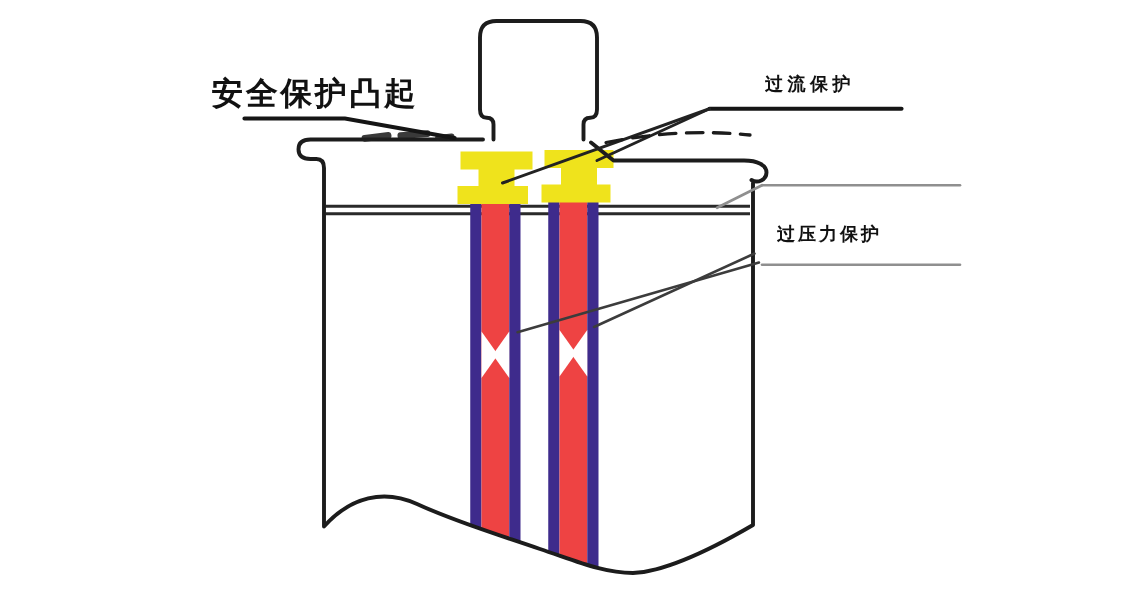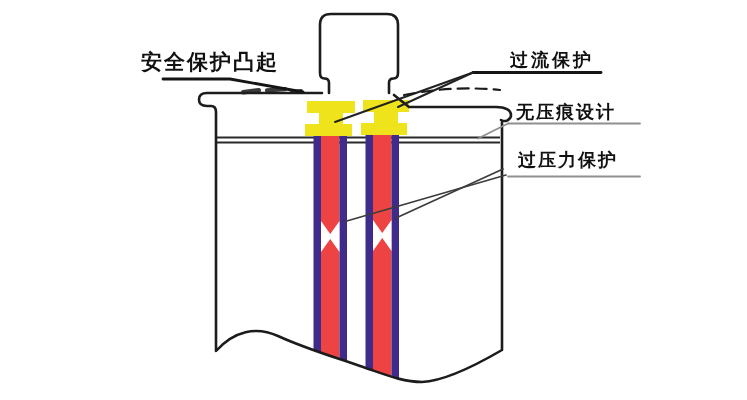--- a/index.html
+++ b/index.html
@@ -2,21 +2,21 @@
 <html><head>
 <meta charset="utf-8">
 <style>
   html,body{margin:0;padding:0;background:#ffffff;}
   body{width:747px;height:400px;position:relative;overflow:hidden;
        font-family:"DejaVu Sans",sans-serif;}
   .stage{position:absolute;left:0;top:0;width:683px;height:400px;}
   svg{position:absolute;left:0;top:0;}
   .label{position:absolute;color:#111;font-weight:bold;white-space:nowrap;}
   .label-lg{font-size:21px;letter-spacing:2px;}
-  .label-md{font-size:18px;letter-spacing:3px;font-family:Liberation Serif, serif;}
+  .label-md{font-size:12px;letter-spacing:3px;font-family:Liberation Serif, serif;}
   .outline{fill:none;stroke:#1c1c1c;stroke-width:2.6;stroke-linejoin:round;stroke-linecap:round;}
   .plate{stroke:#2a2a2a;stroke-width:2;}
   .leader-bold{fill:none;stroke:#151515;stroke-width:2.8;stroke-linecap:round;}
   .leader{fill:none;stroke:#222;stroke-width:2;stroke-linecap:round;}
   .leader-thin{fill:none;stroke:#3c3c3c;stroke-width:1.7;stroke-linecap:round;}
   .leader-gray{fill:none;stroke:#8f8f8f;stroke-width:1.8;stroke-linecap:round;}
   .dashed{fill:none;stroke:#1c1c1c;stroke-width:2.2;stroke-dasharray:11 7;stroke-linecap:round;}
   .bump{fill:#1f1f1f;opacity:.88;}
   .notch{fill:#ffffff;}
 </style>
@@ -106,16 +106,15 @@
     <path class="leader-gray" d="M508,176.5 H640"></path>
     <path class="leader-thin" d="M506,175 L345,221.5"></path>
     <path class="leader-thin" d="M503,169 L396,218"></path>
   </svg>
 
   <div class="label label-lg" style="left:141px;top:48px;">安全保护凸起</div>
 
   <div class="label label-md" style="left:510px;top:48px;">过流保护</div>
 
 
-  <div class="label label-md" style="left:516px;top:100px;letter-spacing:2px;">无压痕设计</div>
 
   <div class="label label-md" style="left:518px;top:148px;letter-spacing:2px;text-align:right;">过压力保护</div>
 </div>
 
 </body></html>

